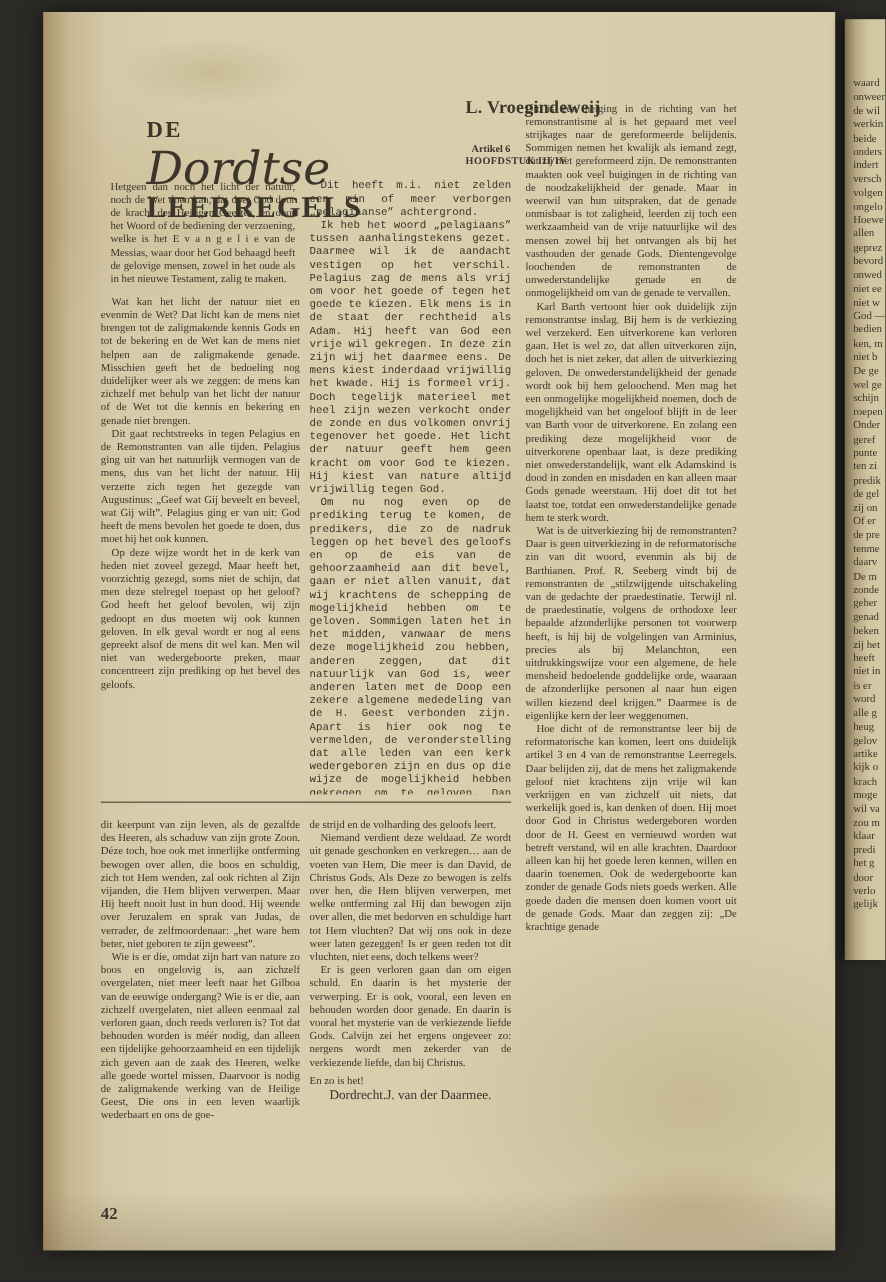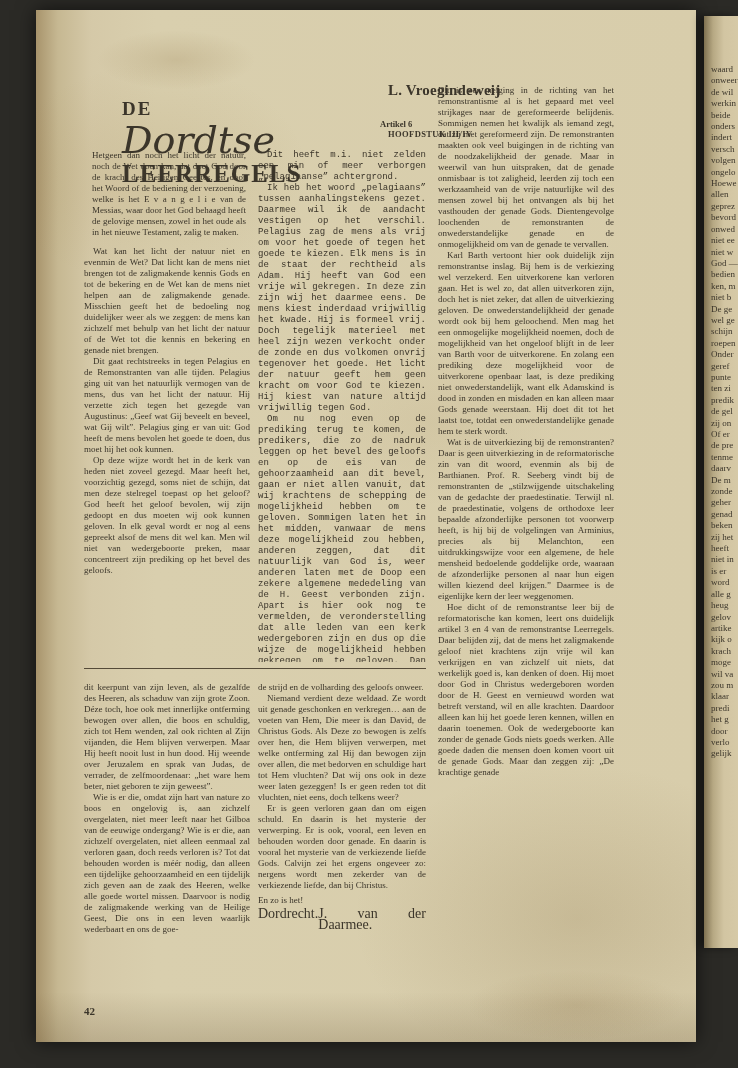--- a/index.html
+++ b/index.html
@@ -15,38 +15,38 @@
       linear-gradient(90deg,#a8946c 0,#c6b892 22px,#d5c9a8 55px,#d9cfae 120px,#d8cdab 100%);
     box-shadow:0 0 18px rgba(0,0,0,.6);
     color:#3b352a;
   }
   .author{position:absolute;left:352px;top:72px;font-size:15px;font-weight:bold;letter-spacing:.2px;}
   .titlebar{position:absolute;left:78px;top:88px;display:flex;align-items:baseline;flex-direction:column;}
   .t-de{font-size:19px;font-weight:bold;letter-spacing:2px;}
   .t-script{font-size:38px;font-style:italic;font-family:"DejaVu Serif",serif;margin:0 8px;line-height:40px;}
   .t-rest{font-size:25px;font-weight:bold;letter-spacing:1px;}
   .chapter{position:absolute;left:352px;top:96px;font-size:8.5px;font-weight:bold;letter-spacing:.4px;margin-top:23px;}
-  .artikel{position:absolute;left:344px;top:109px;font-size:8.5px;font-weight:bold;}
+  .artikel{position:absolute;left:357px;top:109px;font-size:8.5px;font-weight:bold;}
   .col{position:absolute;font-size:9px;line-height:11px;text-align:justify;overflow:hidden;hyphens:auto;}
   .col p{margin:0;text-indent:9px;}
   .no-first-indent p:first-child{text-indent:0;}
   .intro{text-indent:0 !important;padding:0 4px 0 8px;margin-bottom:8px !important;}
   .col1{left:48px;top:140px;width:166px;height:512px;}
   .col2{left:222px;top:140px;width:168px;height:512px;font-family:Liberation Mono, monospace;}
   .col3{left:402px;top:75px;width:176px;height:888px;}
   .rule{position:absolute;left:48px;top:658px;width:342px;border-top:1px solid #544a38;}
   .bcol1{left:48px;top:672px;width:166px;height:298px;}
   .bcol2{left:222px;top:672px;width:168px;height:298px;}
   .signoff-exclaim{text-indent:0 !important;margin-top:4px !important;}
-  .signoff-row{display:flex;justify-content:flex-end;margin-top:2px;font-size:14px;}
-  .pagenum{position:absolute;left:48px;top:995px;font-size:11px;font-weight:bold;}
+  .signoff-row{display:flex;justify-content:center;margin-top:2px;font-size:11px;}
+  .pagenum{position:absolute;left:48px;top:995px;font-size:14px;font-weight:bold;}
   .stain1{position:absolute;left:60px;top:20px;width:160px;height:60px;background:radial-gradient(ellipse at center, rgba(130,100,50,.18), transparent 70%);}
   .stain2{position:absolute;left:430px;top:960px;width:220px;height:70px;background:radial-gradient(ellipse at center, rgba(120,90,45,.16), transparent 70%);}
   .next-page{
-    position:absolute;left:704px;top:16px;width:34px;height:932px;overflow:hidden;
+    position:absolute;left:704px;top:16px;width:34px;height:784px;overflow:hidden;
     background:linear-gradient(90deg,#7e7050 0,#b6a883 9px,#d2c5a2 20px,#d6c9a6 100%);
     box-shadow:-4px 0 8px rgba(0,0,0,.45);
     color:#3b352a;
   }
   .next-col{position:absolute;left:7px;top:48px;width:120px;font-size:9px;line-height:11.4px;}
   .next-col p{margin:0;white-space:nowrap;overflow:hidden;}
 </style>
 </head>
 <body>
 
@@ -96,21 +96,21 @@
 
     <div class="col bcol1">
       <div class="no-first-indent">
           <p>dit keerpunt van zijn leven, als de gezalfde des Heeren, als schaduw van zijn grote Zoon. Déze toch, hoe ook met innerlijke ontferming bewogen over allen, die boos en schuldig, zich tot Hem wenden, zal ook richten al Zijn vijanden, die Hem blijven verwerpen. Maar Hij heeft nooit lust in hun dood. Hij weende over Jeruzalem en sprak van Judas, de verrader, de zelfmoordenaar: „het ware hem beter, niet geboren te zijn geweest”.</p>
           <p>Wie is er die, omdat zijn hart van nature zo boos en ongelovig is, aan zichzelf overgelaten, niet meer leeft naar het Gilboa van de eeuwige ondergang? Wie is er die, aan zichzelf overgelaten, niet alleen eenmaal zal verloren gaan, doch reeds verloren is? Tot dat behouden worden is méér nodig, dan alleen een tijdelijke gehoorzaamheid en een tijdelijk zich geven aan de zaak des Heeren, welke alle goede wortel missen. Daarvoor is nodig de zaligmakende werking van de Heilige Geest, Die ons in een leven waarlijk wederbaart en ons de goe-</p>
         </div>
     </div>
 
     <div class="col bcol2">
       <div class="no-first-indent">
-          <p>de strijd en de volharding des geloofs onweer.</p>
+          <p>de strijd en de volharding des geloofs leert.</p>
           <p>Niemand verdient deze weldaad. Ze wordt uit genade geschonken en verkregen… aan de voeten van Hem, Die meer is dan David, de Christus Gods. Als Deze zo bewogen is zelfs over hen, die Hem blijven verwerpen, met welke ontferming zal Hij dan bewogen zijn over allen, die met bedorven en schuldige hart tot Hem vluchten? Dat wij ons ook in deze weer laten gezeggen! Is er geen reden tot dit vluchten, niet eens, doch telkens weer?</p>
           <p>Er is geen verloren gaan dan om eigen schuld. En daarin is het mysterie der verwerping. Er is ook, vooral, een leven en behouden worden door genade. En daarin is vooral het mysterie van de verkiezende liefde Gods. Calvijn zei het ergens ongeveer zo: nergens wordt men zekerder van de verkiezende liefde, dan bij Christus.</p>
         </div>
       <p class="signoff-exclaim">En zo is het!</p>
       <div class="signoff-row">
         <span>Dordrecht.</span>
         <span>J. van der Daarmee.</span>
       </div>
     </div>
 

